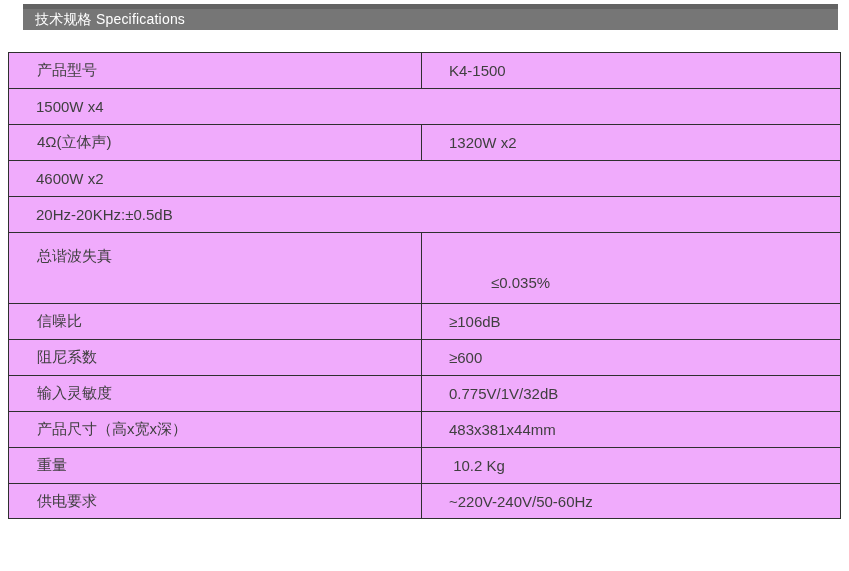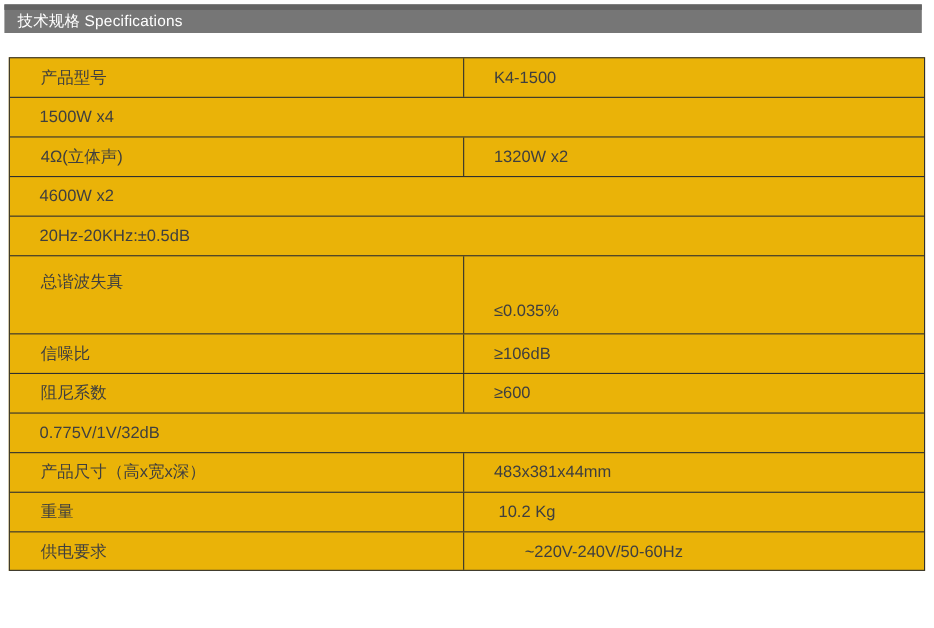--- a/index.html
+++ b/index.html
@@ -13,44 +13,44 @@
   * { margin: 0; padding: 0; box-sizing: border-box; }
   html, body {
     width: 849px; height: 571px;
     background: var(--page-bg);
     font-family: "Liberation Sans", "DejaVu Sans", sans-serif;
     overflow: hidden;
   }
   .page { position: relative; width: 849px; height: 571px; }
 
   .section-header {
-    margin: 4px 11px 0 4px;
+    margin: 4px 11px 0 23px;
     border-top: 5px solid var(--header-top);
     background: var(--header-bar);
     height: 26px; 
     color: var(--header-text);
     font-size: 14px;
     line-height: 21px;
     padding-left: 12px;
     letter-spacing: 0.2px;
   }
 
   .spec-table {
     margin: 22px 8px 0 8px;
     border: 1px solid var(--table-border);
     width: 833px;
-    background: #eab308;
+    background: #f0abfc;
   }
   .row {
     display: flex;
     height: 36px;
     border-bottom: 1px solid var(--table-border);
   }
-  .row.row-tall { height: 71px; }
-  .row.row-last { height: 34px; border-bottom: none; gap: 28px; }
+  .row.row-tall { height: 71px; gap: 42px; }
+  .row.row-last { height: 34px; border-bottom: none; }
 
   .cell {
     display: flex;
     align-items: center;
     font-size: 15px;
     color: var(--cell-text);
   }
   .cell span { white-space: pre; }
   .cell-label {
     width: 413px;
@@ -132,20 +132,23 @@
     <div class="row">
       <div class="cell cell-label">
           <span>阻尼系数</span>
         </div>
       <div class="cell cell-value">
           <span>≥600</span>
         </div>
     </div>
 
     <div class="row">
+      <div class="cell cell-label">
+          <span>输入灵敏度</span>
+        </div>
       <div class="cell cell-value">
           <span>0.775V/1V/32dB</span>
         </div>
     </div>
 
 
     <div class="row">
       <div class="cell cell-label">
           <span>产品尺寸（高x宽x深）</span>
         </div>

